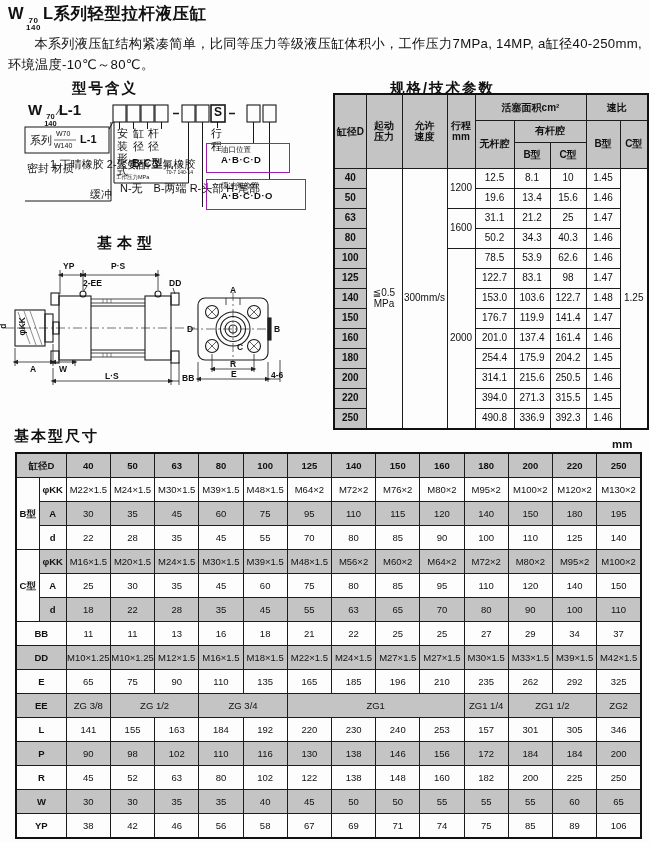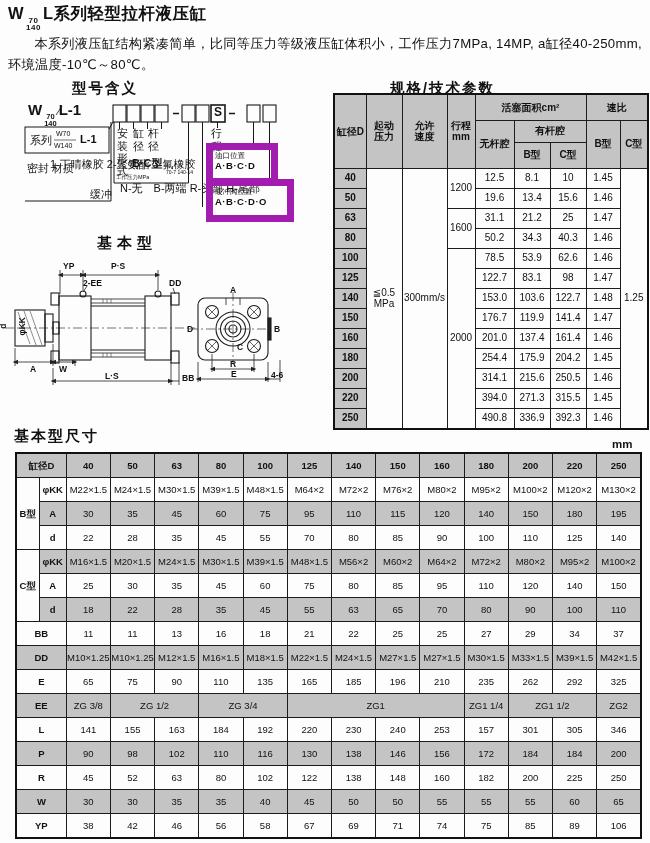--- a/index.html
+++ b/index.html
@@ -31,21 +31,21 @@
   #spec-table tr:nth-child(2){height:22px}
   #spec-table tr:nth-child(3){height:26px}
   #dim-table{left:15px;top:452px;width:627px}
   #dim-table td{font-size:9.5px;height:23px;line-height:1.05}
   
   #model-diagram{left:20px;top:95px;width:272px;height:122px}
   #model-diagram .lbl{position:absolute;line-height:1.1}
   .vtext{position:absolute;width:13px;font-size:11px;line-height:12.5px;text-align:left;word-break:break-all}
   #mcode{position:absolute;left:8px;top:6px;font-size:15px;font-weight:bold}
   #mcode .frac .fs,#mcode .frac .fb{font-size:7.5px}
-  .optbox{position:absolute;border:7px solid #a21caf;padding:1px 2px;line-height:1.2}
+  .optbox{position:absolute;border:1px solid #a21caf;padding:1px 14px;line-height:1.2}
   .optbox .t1{font-size:7.5px;display:block}
   .optbox .t2{font-size:9.5px;font-weight:bold;display:block;letter-spacing:.5px}
   
   #basic-diagram{left:3px;top:248px;width:300px;height:150px}
   #basic-diagram .dim{position:absolute;font-size:8.5px;font-weight:bold;line-height:1}
   .rot{transform:rotate(-90deg);transform-origin:center;font-size:7.5px}
   svg{position:absolute;left:0;top:0}
 </style>
 </head>
 <body>

